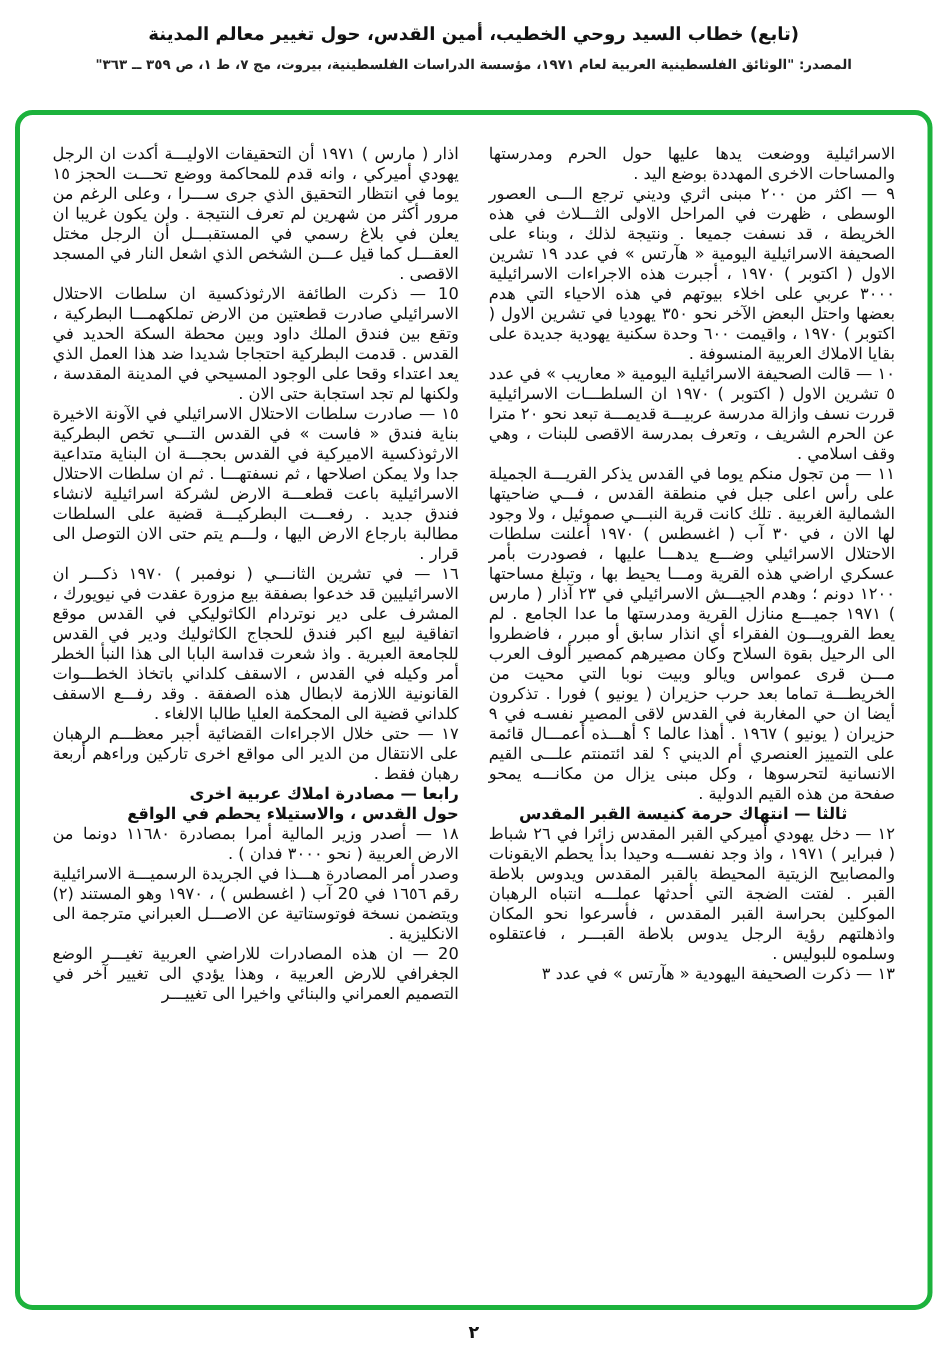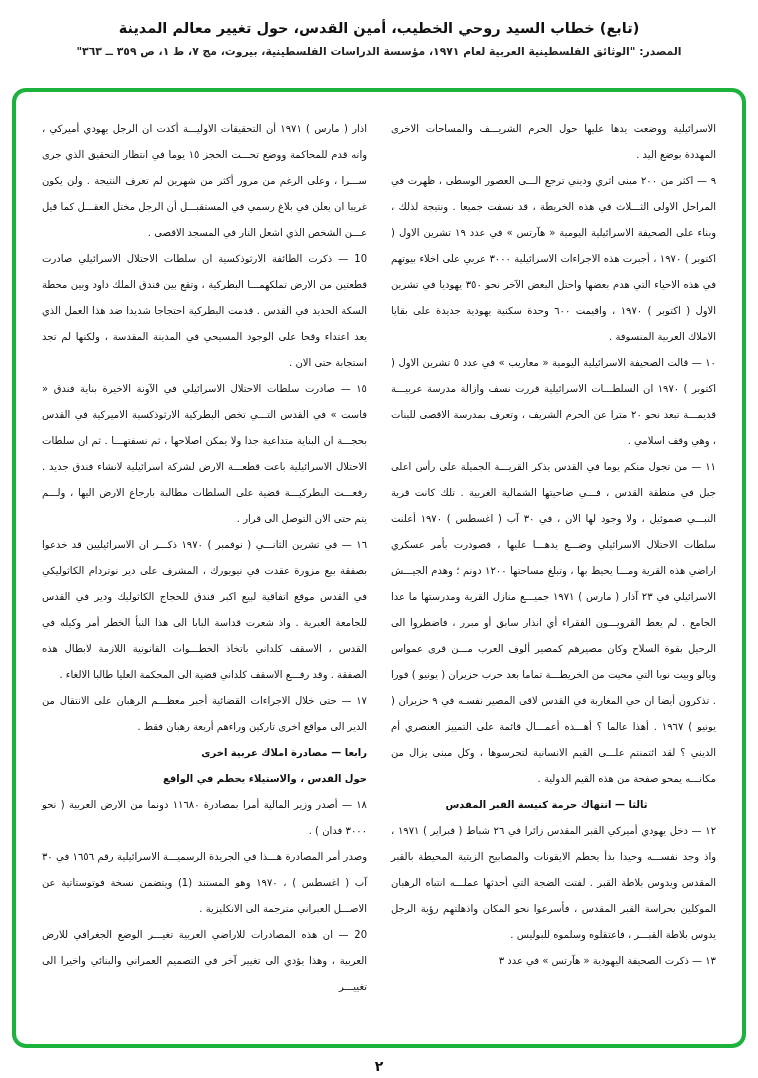--- a/index.html
+++ b/index.html
@@ -36,22 +36,22 @@
     padding:24px 26px 18px 26px;
     display:flex;
     flex-direction:row; 
     gap:24px;
     overflow:hidden;
     background:#ffffff;
   }
   .col{
     flex:1 1 0;
     min-width:0;
-    font-size:10px;
-    line-height:26px;
+    font-size:13px;
+    line-height:16px;
     text-align:justify;
   }
   .col p{margin:0;}
   .col p.heading{font-weight:bold;padding-right:14px;text-align:center;}
   .col p.heading.center{text-align:right;padding-right:0;}
   .pagenum{
     position:absolute;
     bottom:4px;left:0;right:0;
     text-align:center;
     font-weight:bold;
@@ -63,37 +63,37 @@
 
 <div class="page">
 
   <div class="header">
     <div class="title">(تابع) خطاب السيد روحي الخطيب، أمين القدس، حول تغيير معالم المدينة</div>
     <div class="source">المصدر: "الوثائق الفلسطينية العربية لعام ١٩٧١، مؤسسة الدراسات الفلسطينية، بيروت، مج ٧، ط ١، ص ٣٥٩ ــ ٣٦٣"</div>
   </div>
 
   <div class="frame" style="border-color: rgb(28, 178, 60);">
     <div class="col" id="col-right">
-        <p class="para">الاسرائيلية ووضعت يدها عليها حول الحرم الشريـــف والمساحات الاخرى المهددة بوضع اليد .</p>
+        <p class="para">الاسرائيلية ووضعت يدها عليها حول الحرم ومدرستها والمساحات الاخرى المهددة بوضع اليد .</p>
         <p class="para">٩ — اكثر من ٢٠٠ مبنى اثري وديني ترجع الـــى العصور الوسطى ، ظهرت في المراحل الاولى الثـــلاث في هذه الخريطة ، قد نسفت جميعا . ونتيجة لذلك ، وبناء على الصحيفة الاسرائيلية اليومية « هآرتس » في عدد ١٩ تشرين الاول ( اكتوبر ) ١٩٧٠ ، أجبرت هذه الاجراءات الاسرائيلية ٣٠٠٠ عربي على اخلاء بيوتهم في هذه الاحياء التي هدم بعضها واحتل البعض الآخر نحو ٣٥٠ يهوديا في تشرين الاول ( اكتوبر ) ١٩٧٠ ، واقيمت ٦٠٠ وحدة سكنية يهودية جديدة على بقايا الاملاك العربية المنسوفة .</p>
         <p class="para">١٠ — قالت الصحيفة الاسرائيلية اليومية « معاريب » في عدد ٥ تشرين الاول ( اكتوبر ) ١٩٧٠ ان السلطـــات الاسرائيلية قررت نسف وازالة مدرسة عربيـــة قديمـــة تبعد نحو ٢٠ مترا عن الحرم الشريف ، وتعرف بمدرسة الاقصى للبنات ، وهي وقف اسلامي .</p>
         <p class="para">١١ — من تجول منكم يوما في القدس يذكر القريـــة الجميلة على رأس اعلى جبل في منطقة القدس ، فـــي ضاحيتها الشمالية الغربية . تلك كانت قرية النبـــي صموئيل ، ولا وجود لها الان ، في ٣٠ آب ( اغسطس ) ١٩٧٠ أعلنت سلطات الاحتلال الاسرائيلي وضـــع يدهـــا عليها ، فصودرت بأمر عسكري اراضي هذه القرية ومـــا يحيط بها ، وتبلغ مساحتها ١٢٠٠ دونم ؛ وهدم الجيـــش الاسرائيلي في ٢٣ آذار ( مارس ) ١٩٧١ جميـــع منازل القرية ومدرستها ما عدا الجامع . لم يعط القرويـــون الفقراء أي انذار سابق أو مبرر ، فاضطروا الى الرحيل بقوة السلاح وكان مصيرهم كمصير ألوف العرب مـــن قرى عمواس ويالو وبيت نوبا التي محيت من الخريطـــة تماما بعد حرب حزيران ( يونيو ) فورا . تذكرون أيضا ان حي المغاربة في القدس لاقى المصير نفسـه في ٩ حزيران ( يونيو ) ١٩٦٧ . أهذا عالما ؟ أهـــذه أعمـــال قائمة على التمييز العنصري أم الديني ؟ لقد ائتمنتم علـــى القيم الانسانية لتحرسوها ، وكل مبنى يزال من مكانـــه يمحو صفحة من هذه القيم الدولية .</p>
         <p class="heading">ثالثا — انتهاك حرمة كنيسة القبر المقدس</p>
         <p class="para">١٢ — دخل يهودي أميركي القبر المقدس زائرا في ٢٦ شباط ( فبراير ) ١٩٧١ ، واذ وجد نفســـه وحيدا بدأ يحطم الايقونات والمصابيح الزيتية المحيطة بالقبر المقدس ويدوس بلاطة القبر . لفتت الضجة التي أحدثها عملـــه انتباه الرهبان الموكلين بحراسة القبر المقدس ، فأسرعوا نحو المكان واذهلتهم رؤية الرجل يدوس بلاطة القبـــر ، فاعتقلوه وسلموه للبوليس .</p>
         <p class="para">١٣ — ذكرت الصحيفة اليهودية « هآرتس » في عدد ٣</p>
       </div>
     <div class="col" id="col-left">
         <p class="para">اذار ( مارس ) ١٩٧١ أن التحقيقات الاوليـــة أكدت ان الرجل يهودي أميركي ، وانه قدم للمحاكمة ووضع تحـــت الحجز ١٥ يوما في انتظار التحقيق الذي جرى ســـرا ، وعلى الرغم من مرور أكثر من شهرين لم تعرف النتيجة . ولن يكون غريبا ان يعلن في بلاغ رسمي في المستقبـــل أن الرجل مختل العقـــل كما قيل عـــن الشخص الذي اشعل النار في المسجد الاقصى .</p>
         <p class="para">10 — ذكرت الطائفة الارثوذكسية ان سلطات الاحتلال الاسرائيلي صادرت قطعتين من الارض تملكهمـــا البطركية ، وتقع بين فندق الملك داود وبين محطة السكة الحديد في القدس . قدمت البطركية احتجاجا شديدا ضد هذا العمل الذي يعد اعتداء وقحا على الوجود المسيحي في المدينة المقدسة ، ولكنها لم تجد استجابة حتى الان .</p>
         <p class="para">١٥ — صادرت سلطات الاحتلال الاسرائيلي في الآونة الاخيرة بناية فندق « فاست » في القدس التـــي تخص البطركية الارثوذكسية الاميركية في القدس بحجـــة ان البناية متداعية جدا ولا يمكن اصلاحها ، ثم نسفتهـــا . ثم ان سلطات الاحتلال الاسرائيلية باعت قطعـــة الارض لشركة اسرائيلية لانشاء فندق جديد . رفعـــت البطركيـــة قضية على السلطات مطالبة بارجاع الارض اليها ، ولـــم يتم حتى الان التوصل الى قرار .</p>
         <p class="para">١٦ — في تشرين الثانـــي ( نوفمبر ) ١٩٧٠ ذكـــر ان الاسرائيليين قد خدعوا بصفقة بيع مزورة عقدت في نيويورك ، المشرف على دير نوتردام الكاثوليكي في القدس موقع اتفاقية لبيع اكبر فندق للحجاج الكاثوليك ودير في القدس للجامعة العبرية . واذ شعرت قداسة البابا الى هذا النبأ الخطر أمر وكيله في القدس ، الاسقف كلداني باتخاذ الخطـــوات القانونية اللازمة لابطال هذه الصفقة . وقد رفـــع الاسقف كلداني قضية الى المحكمة العليا طالبا الالغاء .</p>
         <p class="para">١٧ — حتى خلال الاجراءات القضائية أجبر معظـــم الرهبان على الانتقال من الدير الى مواقع اخرى تاركين وراءهم أربعة رهبان فقط .</p>
         <p class="heading center">رابعا — مصادرة املاك عربية اخرى</p>
         <p class="heading center">حول القدس ، والاستيلاء يحطم في الواقع</p>
         <p class="para">١٨ — أصدر وزير المالية أمرا بمصادرة ١١٦٨٠ دونما من الارض العربية ( نحو ٣٠٠٠ فدان ) .</p>
-        <p class="para">وصدر أمر المصادرة هـــذا في الجريدة الرسميـــة الاسرائيلية رقم ١٦٥٦ في ٣٠ آب ( اغسطس ) ، ١٩٧٠ وهو المستند (1) ويتضمن نسخة فوتوستاتية عن الاصـــل العبراني مترجمة الى الانكليزية .</p>
+        <p class="para">وصدر أمر المصادرة هـــذا في الجريدة الرسميـــة الاسرائيلية رقم ١٦٥٦ في 20 آب ( اغسطس ) ، ١٩٧٠ وهو المستند (٢) ويتضمن نسخة فوتوستاتية عن الاصـــل العبراني مترجمة الى الانكليزية .</p>
         <p class="para">20 — ان هذه المصادرات للاراضي العربية تغيـــر الوضع الجغرافي للارض العربية ، وهذا يؤدي الى تغيير آخر في التصميم العمراني والبنائي واخيرا الى تغييـــر</p>
       </div>
   </div>
 
   <div class="pagenum">٢</div>
 
 </div>
 
 </body></html>

